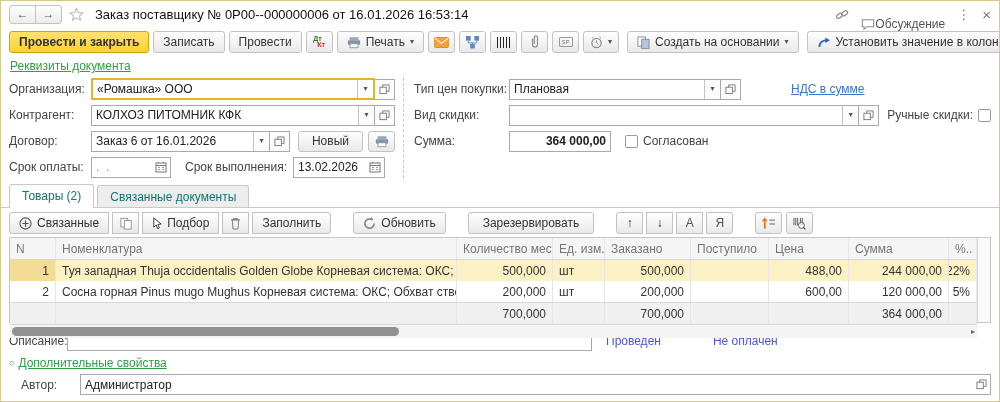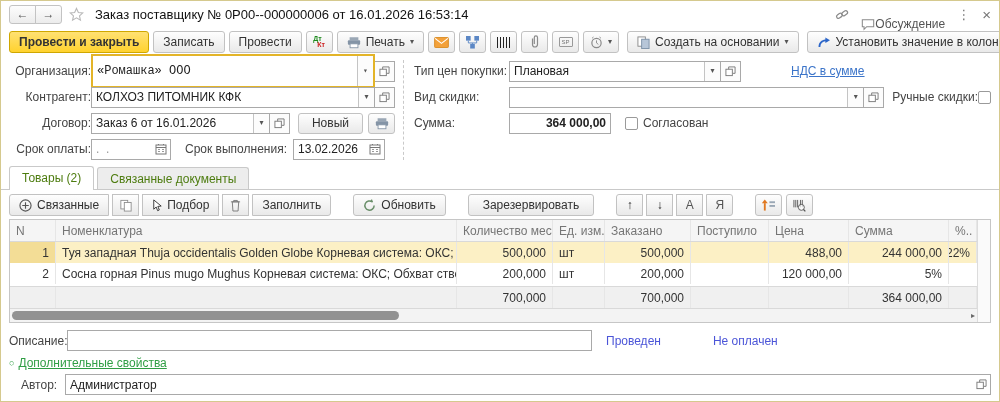--- a/index.html
+++ b/index.html
@@ -51,41 +51,41 @@
   .glink { color:#2f9e44; text-decoration:underline; cursor:pointer; }
   .blink { color:#3b74c9; text-decoration:underline; cursor:pointer; }
   .status { color:#4b55d8; cursor:pointer; }
   .linkrow { padding:1px 9px 3px; flex:none; }
   
   .formarea { display:flex; padding:2px 8px 4px; flex:none; }
   .fcol-left { width:386px; flex:none; display:flex; flex-direction:column; gap:4px; }
   .fcol-right { flex:1; border-left:1px dashed #c9c9c9; margin-left:8px; padding-left:10px; display:flex; flex-direction:column; gap:4px; }
   .frow { display:flex; align-items:center; height:22px; }
   .flabel { color:#444; flex:none; }
-  .lw { width:82px;text-align:right; } .rw { width:95px; }
+  .lw { width:82px; } .rw { width:95px; }
   .fld { display:flex; align-items:stretch; height:21px; border:1px solid #a9a9a9; background:#fff; min-width:0; }
-  .fld.active { border:2px solid #e3b428; height:34px;font-family:Liberation Mono, monospace; }
+  .fld.active { border:2px solid #e3b428; height:22px; }
   .fld input {
     border:none; outline:none; flex:1; min-width:0; padding:0 4px;
     font:inherit; color:#222; background:transparent; height:100%;
   }
   .fld input.num { text-align:right; font-weight:bold; }
   .fld input.placeholder { color:#999; }
   .dd { width:16px; flex:none; border-left:1px solid #c4c4c4; display:flex; align-items:center; justify-content:center; background:#fcfcfc; cursor:pointer; }
   .seg { width:18px; flex:none; display:flex; align-items:center; justify-content:center; cursor:pointer; }
   .openbtn {
     width:20px; height:21px; flex:none; border:1px solid #a9a9a9; border-left:none;
     display:flex; align-items:center; justify-content:center; background:#fcfcfc; cursor:pointer;
   }
   .chk { width:13px; height:13px; border:1px solid #9a9a9a; border-radius:2px; background:#fff; flex:none; cursor:pointer; }
   
   .tabs { display:flex; align-items:flex-end; padding:2px 8px 0; border-bottom:1px solid #c9c9c9; flex:none; }
   .tab {
     padding:4px 12px 3px; border:1px solid #c9c9c9; border-bottom:none;
-    border-radius:3px 3px 0 0; background:#ededed; margin-right:3px; cursor:pointer; color:#4d7c0f;
+    border-radius:3px 3px 0 0; background:#ededed; margin-right:3px; cursor:pointer; color:#0f766e;
   }
   .tab.active { background:#fff; position:relative; margin-bottom:-1px; padding-bottom:5px; }
   
   .tbltb { display:flex; align-items:center; gap:4px; padding:4px 8px 3px; flex:none; }
   .btn.joined { border-radius:0; margin-left:-1px; }
   .btn.jfirst { border-radius:3px 0 0 3px; margin-left:0; }
   .btn.jlast { border-radius:0 3px 3px 0; }
   .gap { width:14px; flex:none; }
   
   .tablewrap { margin:0 8px; border:1px solid #c6c6c6; display:flex; flex:1; min-height:0; }
@@ -101,21 +101,21 @@
   .hscroll { height:13px; background:#f3f3f3; display:flex; align-items:center; flex:none; position:relative; }
   .hthumb { height:9px; width:40%; margin-left:2px; background:#929292; border-radius:5px; cursor:pointer; }
   .harr { position:absolute; right:2px; font-size:8px; color:#666; }
   .vstrip { width:13px; flex:none; background:#fafafa; border-left:1px solid #dcdcdc; }
   
   .descrow { display:flex; align-items:center; padding:7px 8px 3px; flex:none; }
   .descrow .flabel { width:58px; }
   .descfld { width:525px; }
   .addprops { padding:2px 8px 1px; display:flex; align-items:center; gap:4px; flex:none; }
   .bullet { color:#2f9e44; font-size:9px; }
-  .authorrow { display:flex; align-items:center; padding:3px 8px 6px 20px; flex:none; }
+  .authorrow { display:flex; align-items:center; padding:3px 8px 6px 20px; flex:none;gap:15px; }
   .authorrow .flabel { width:44px; }
   .authfld { flex:1; }
   svg { display:block; }
   .bc { width:13px; height:11px; background:repeating-linear-gradient(90deg,#222 0 1px,transparent 1px 3px); }
   .dtkt { font-size:7px; font-weight:bold; line-height:6px; text-align:left; }
   .dtkt .dt { color:#1d8a1d; } .dtkt .kt { color:#cc2222; margin-left:4px; }
   .sparkbox { font-size:6px; color:#777; border:1px solid #999; border-radius:1px; padding:1px 2px; line-height:6px; }
   .arrtxt { font-size:12px; color:#222; font-weight:bold; }
   .ltr { color:#555; }
 </style>
@@ -246,20 +246,23 @@
             <path d="M2 11C2 5 7 3.5 10 3.5" fill="none" stroke="#2c66c9" stroke-width="2"></path>
             <path d="M8.5.5l5 3-5 3z" fill="#2c66c9"></path>
           </svg>
       </span>
       <span>Установить значение в колонке</span>
     </div>
     <div class="grow"></div>
 
   </div>
 
+  <div class="linkrow">
+    <span class="glink">Реквизиты документа</span>
+  </div>
 
   <div class="formarea">
     <div class="fcol-left">
       <div class="frow">
         <span class="flabel lw">Организация:</span>
         <div class="fld active" style="flex:1;">
           <input value="«Ромашка» ООО" style="">
           <span class="dd">
               <span class="caret">▾</span>
             </span>
@@ -363,21 +366,21 @@
           <span class="dd">
               <span class="caret">▾</span>
             </span>
         </div>
         <div class="openbtn">
           <svg width="11" height="11" viewBox="0 0 12 12">
               <rect x="1" y="3.5" width="7" height="7" fill="#fff" stroke="#777"></rect>
               <path d="M4 3.5V1h7v7H8.5" fill="none" stroke="#777"></path>
             </svg>
         </div>
-        <span class="flabel" style="margin-left:8px;">Ручные скидки:</span>
+        <span class="flabel" style="margin-left:8px;margin-right:5px;">Ручные скидки:</span>
         <span class="chk"></span>
       </div>
       <div class="frow">
         <span class="flabel rw">Сумма:</span>
         <div class="fld" style="width:102px;">
           <input class="num" value="364 000,00" style="">
         </div>
         <span class="chk" style="margin-left:14px;"></span>
         <span class="flabel" style="margin-left:5px;">Согласован</span>
       </div>
@@ -501,20 +504,21 @@
         <div class="c num">244 000,00</div>
         <div class="c num">22%</div>
       </div>
       <div class="trow">
         <div class="c num">2</div>
         <div class="c">Сосна горная Pinus mugo Mughus  Корневая система: ОКС; Обхват ствола: 30; Рост: 130</div>
         <div class="c num">200,000</div>
         <div class="c">шт</div>
         <div class="c num">200,000</div>
         <div class="c"></div>
+        <div class="c num">600,00</div>
         <div class="c num">120 000,00</div>
         <div class="c num">5%</div>
       </div>
       <div class="filler"></div>
       <div class="trow totals">
         <div class="c"></div>
         <div class="c"></div>
         <div class="c num">700,000</div>
         <div class="c"></div>
         <div class="c num">700,000</div>

